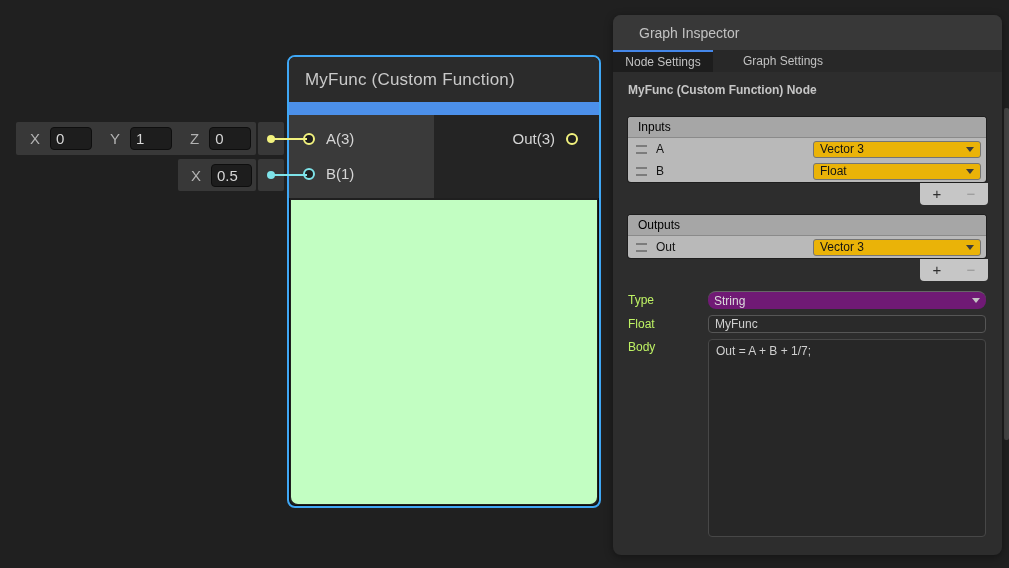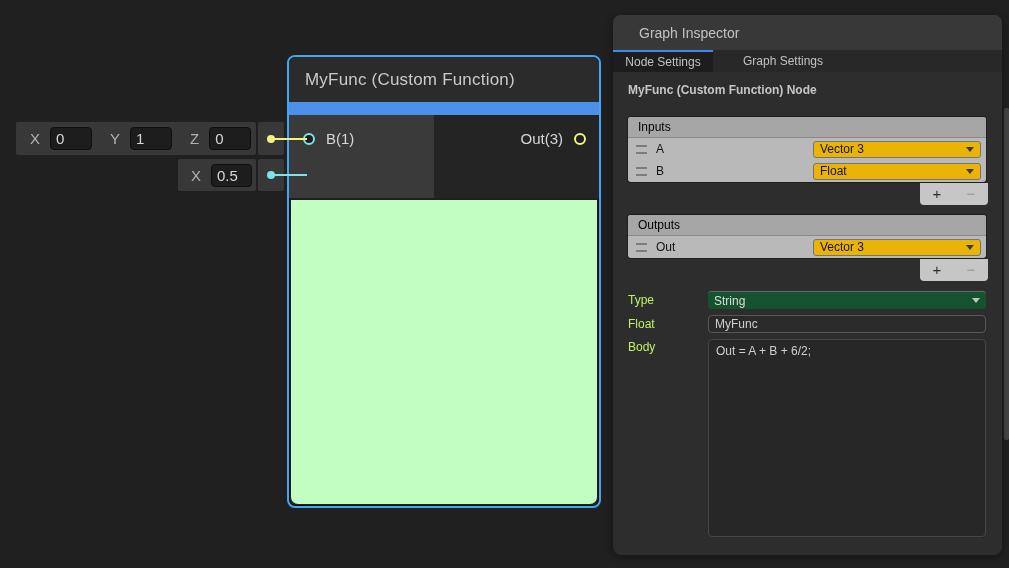--- a/index.html
+++ b/index.html
@@ -23,21 +23,21 @@
   .node-ports{display:flex;height:83px;}
   .ports-left{width:145px;background:#3a3a3a;padding-top:6px;box-sizing:border-box;}
   .ports-right{flex:1;background:#242424;padding-top:6px;box-sizing:border-box;
     display:flex;flex-direction:column;align-items:flex-end;}
   .port-row{display:flex;align-items:center;height:35px;}
   .port-ring{
     width:8px;height:8px;border-radius:50%;background:#1f1f1f;
     border:2px solid #f2f27e;margin-left:14px;margin-right:11px;flex:0 0 auto;
   }
   .port-ring.cyan{border-color:#7ee3e9;}
-  .port-row.out{padding-right:13px;}
+  .port-row.out{padding-right:21px;}
   .port-row.out .port-ring{margin:0 0 0 11px;}
   .port-label{color:#d5d5d5;font-size:15px;}
   .node-preview{
     position:absolute;left:2px;right:2px;top:143px;bottom:2px;
     background:#c2fec2;border-radius:0 0 7px 7px;
   }
   
   .wire{position:absolute;height:2px;z-index:3;}
   .wire.yellow{background:#f2f27e;left:271px;top:138px;width:36px;}
   .wire.cyan{background:#7ee3e9;left:271px;top:174px;width:36px;}
@@ -104,22 +104,22 @@
     border-top:5px solid #3c3c3c;
   }
   .pm-bar{
     position:absolute;width:68px;height:22px;left:307px;background:#c6c6c6;
     border-radius:0 0 4px 4px;display:flex;align-items:center;justify-content:space-around;
   }
   .pm-btn{font-size:15px;color:#2e2e2e;line-height:22px;}
   .pm-btn.dim{color:#949494;}
   .prop-label{position:absolute;left:15px;color:#bef264;}
   .dd-dark{
-    position:absolute;left:95px;width:278px;height:18px;background:#14532d;
-    border-radius:3px;border-top:1px solid #666;box-sizing:border-box;
+    position:absolute;left:95px;width:278px;height:18px;background:#701a75;
+    border-radius:8px;border-top:1px solid #666;box-sizing:border-box;
     color:#dcdcdc;display:flex;align-items:center;padding-left:6px;
   }
   .tri-light{
     position:absolute;right:6px;top:6px;width:0;height:0;
     border-left:4px solid transparent;border-right:4px solid transparent;
     border-top:5px solid #c4c4c4;
   }
   .txt-field{
     position:absolute;left:95px;width:278px;height:18px;background:#2a2a2a;
     border:1px solid #565656;border-radius:4px;box-sizing:border-box;
@@ -162,20 +162,24 @@
   </div>
 
   <div class="wire yellow"></div>
   <div class="wire cyan"></div>
 
   <div class="node">
     <div class="node-title">MyFunc (Custom Function)</div>
     <div class="node-selectbar"></div>
     <div class="node-ports">
       <div class="ports-left">
+        <div class="port-row">
+          <span class="port-ring"></span>
+          <span class="port-label">A(3)</span>
+        </div>
         <div class="port-row">
           <span class="port-ring cyan"></span>
           <span class="port-label">B(1)</span>
         </div>
       </div>
       <div class="ports-right">
         <div class="port-row out">
           <span class="port-label">Out(3)</span>
           <span class="port-ring"></span>
         </div>
@@ -242,16 +246,16 @@
   <span class="prop-label" style="top:278px;">Type</span>
   <div class="dd-dark" style="top:276px;">
     <span>String</span>
     <span class="tri-light"></span>
   </div>
 
   <span class="prop-label" style="top:302px;">Float</span>
   <input class="txt-field" style="top: 300px;" value="MyFunc">
 
   <span class="prop-label" style="top:325px;">Body</span>
-  <div class="body-field" style="top:324px;">Out = A + B + 6/2;</div>
+  <div class="body-field" style="top:324px;">Out = A + B + 1/7;</div>
 </div>
 
 <div class="edge-scrollbar"></div>
 
 </body></html>

